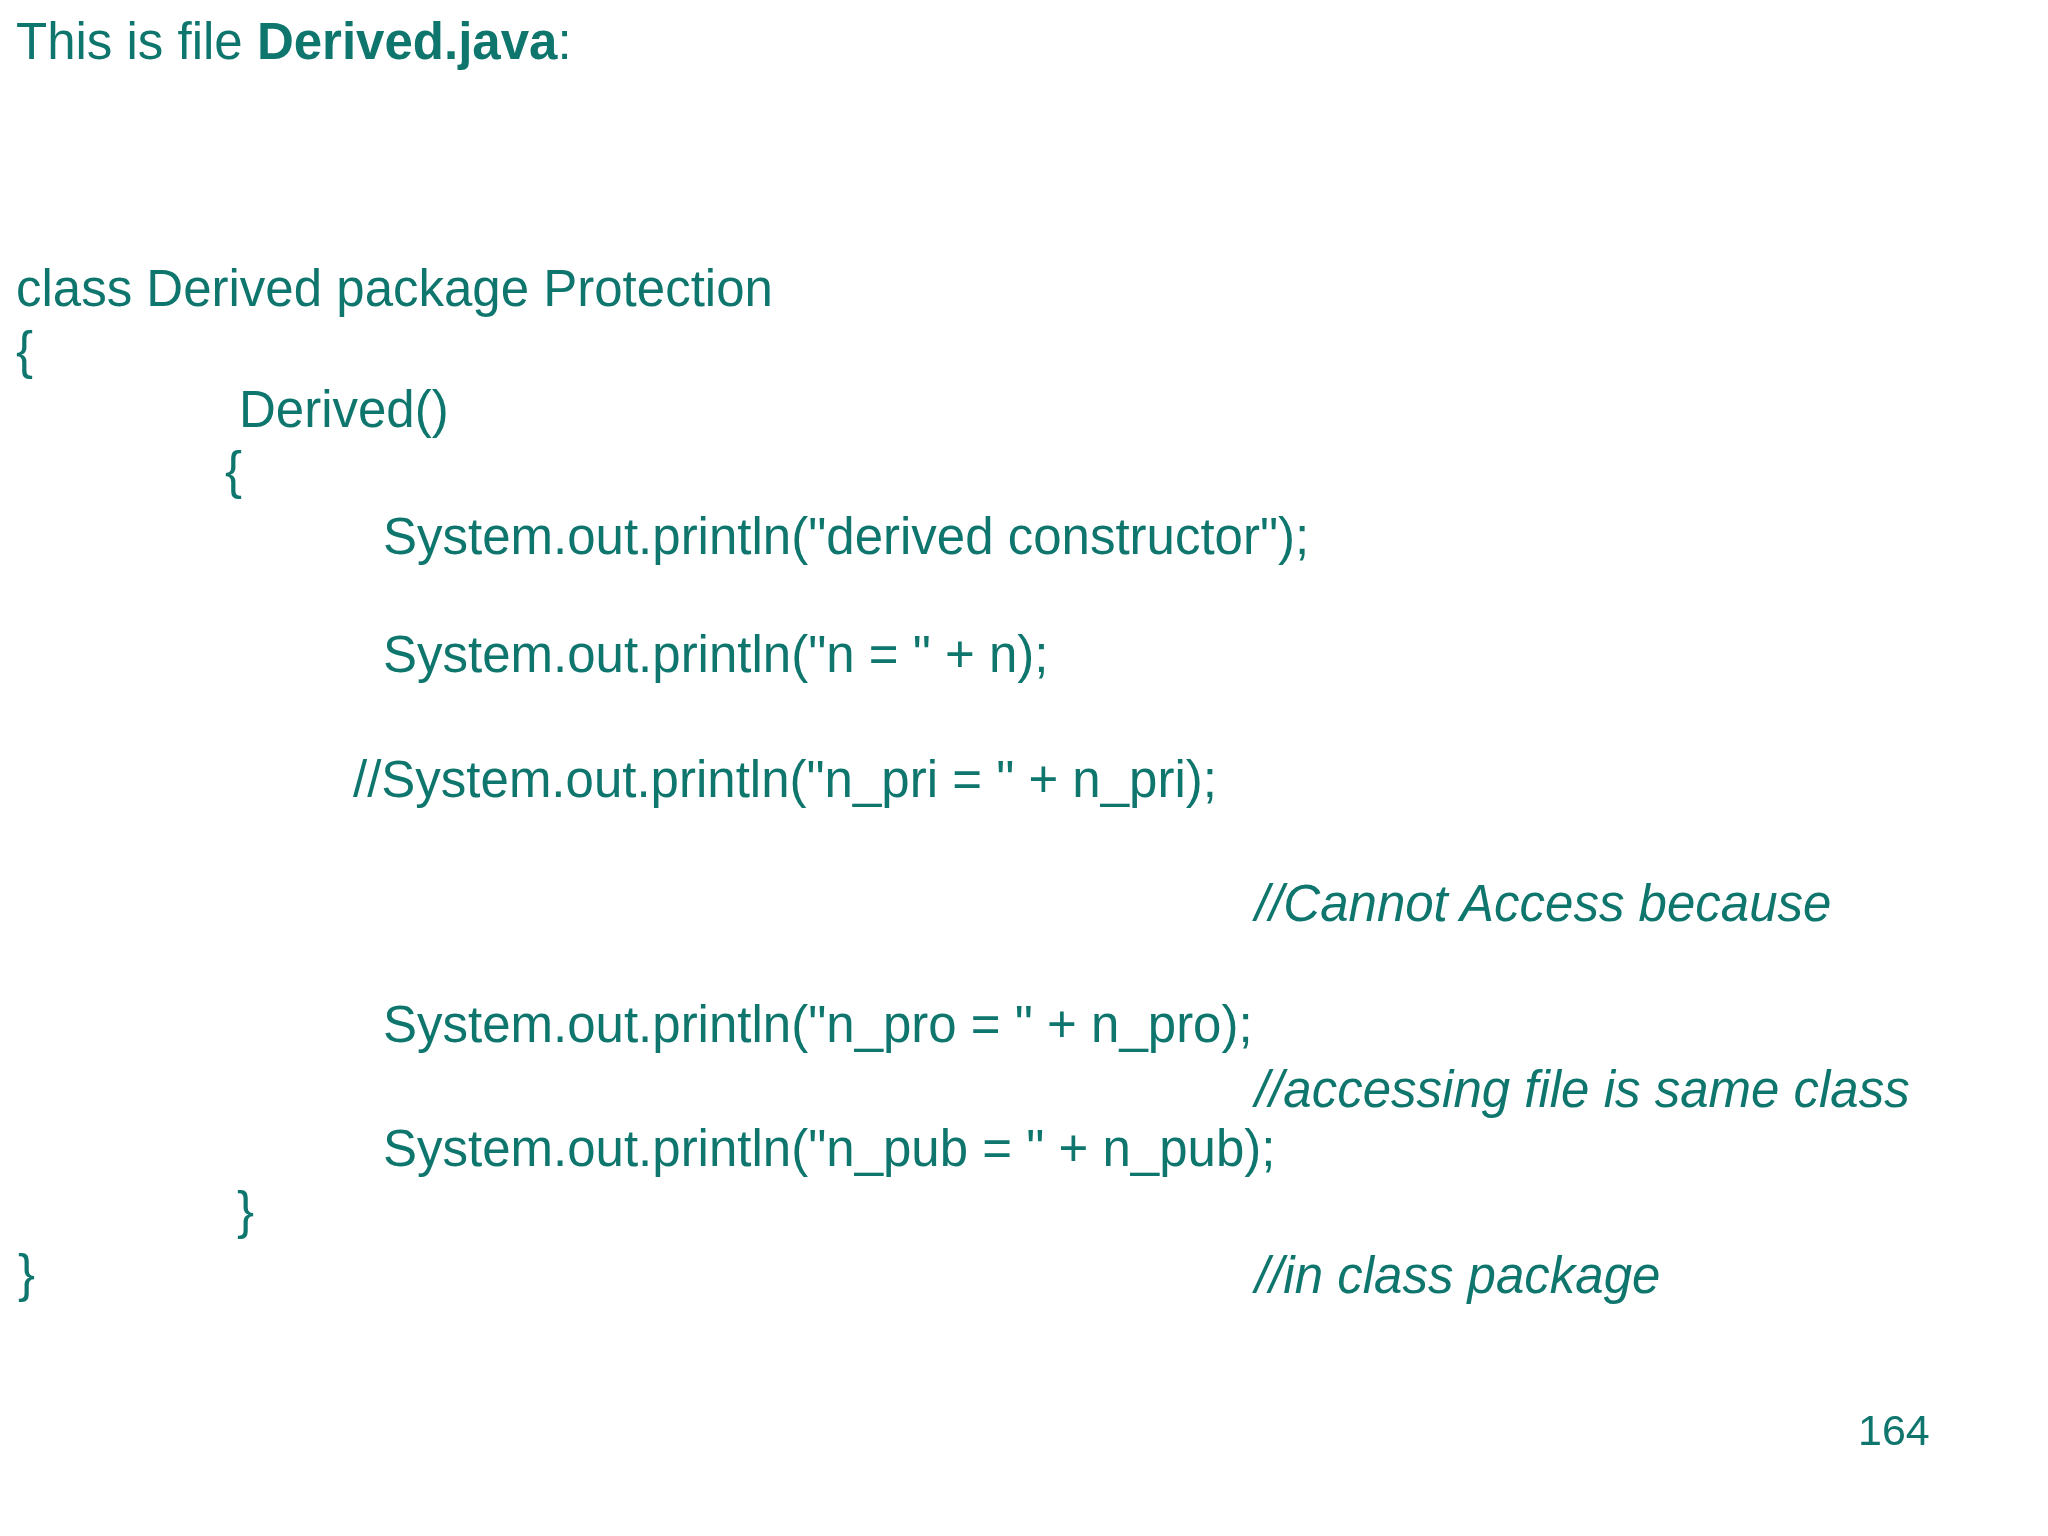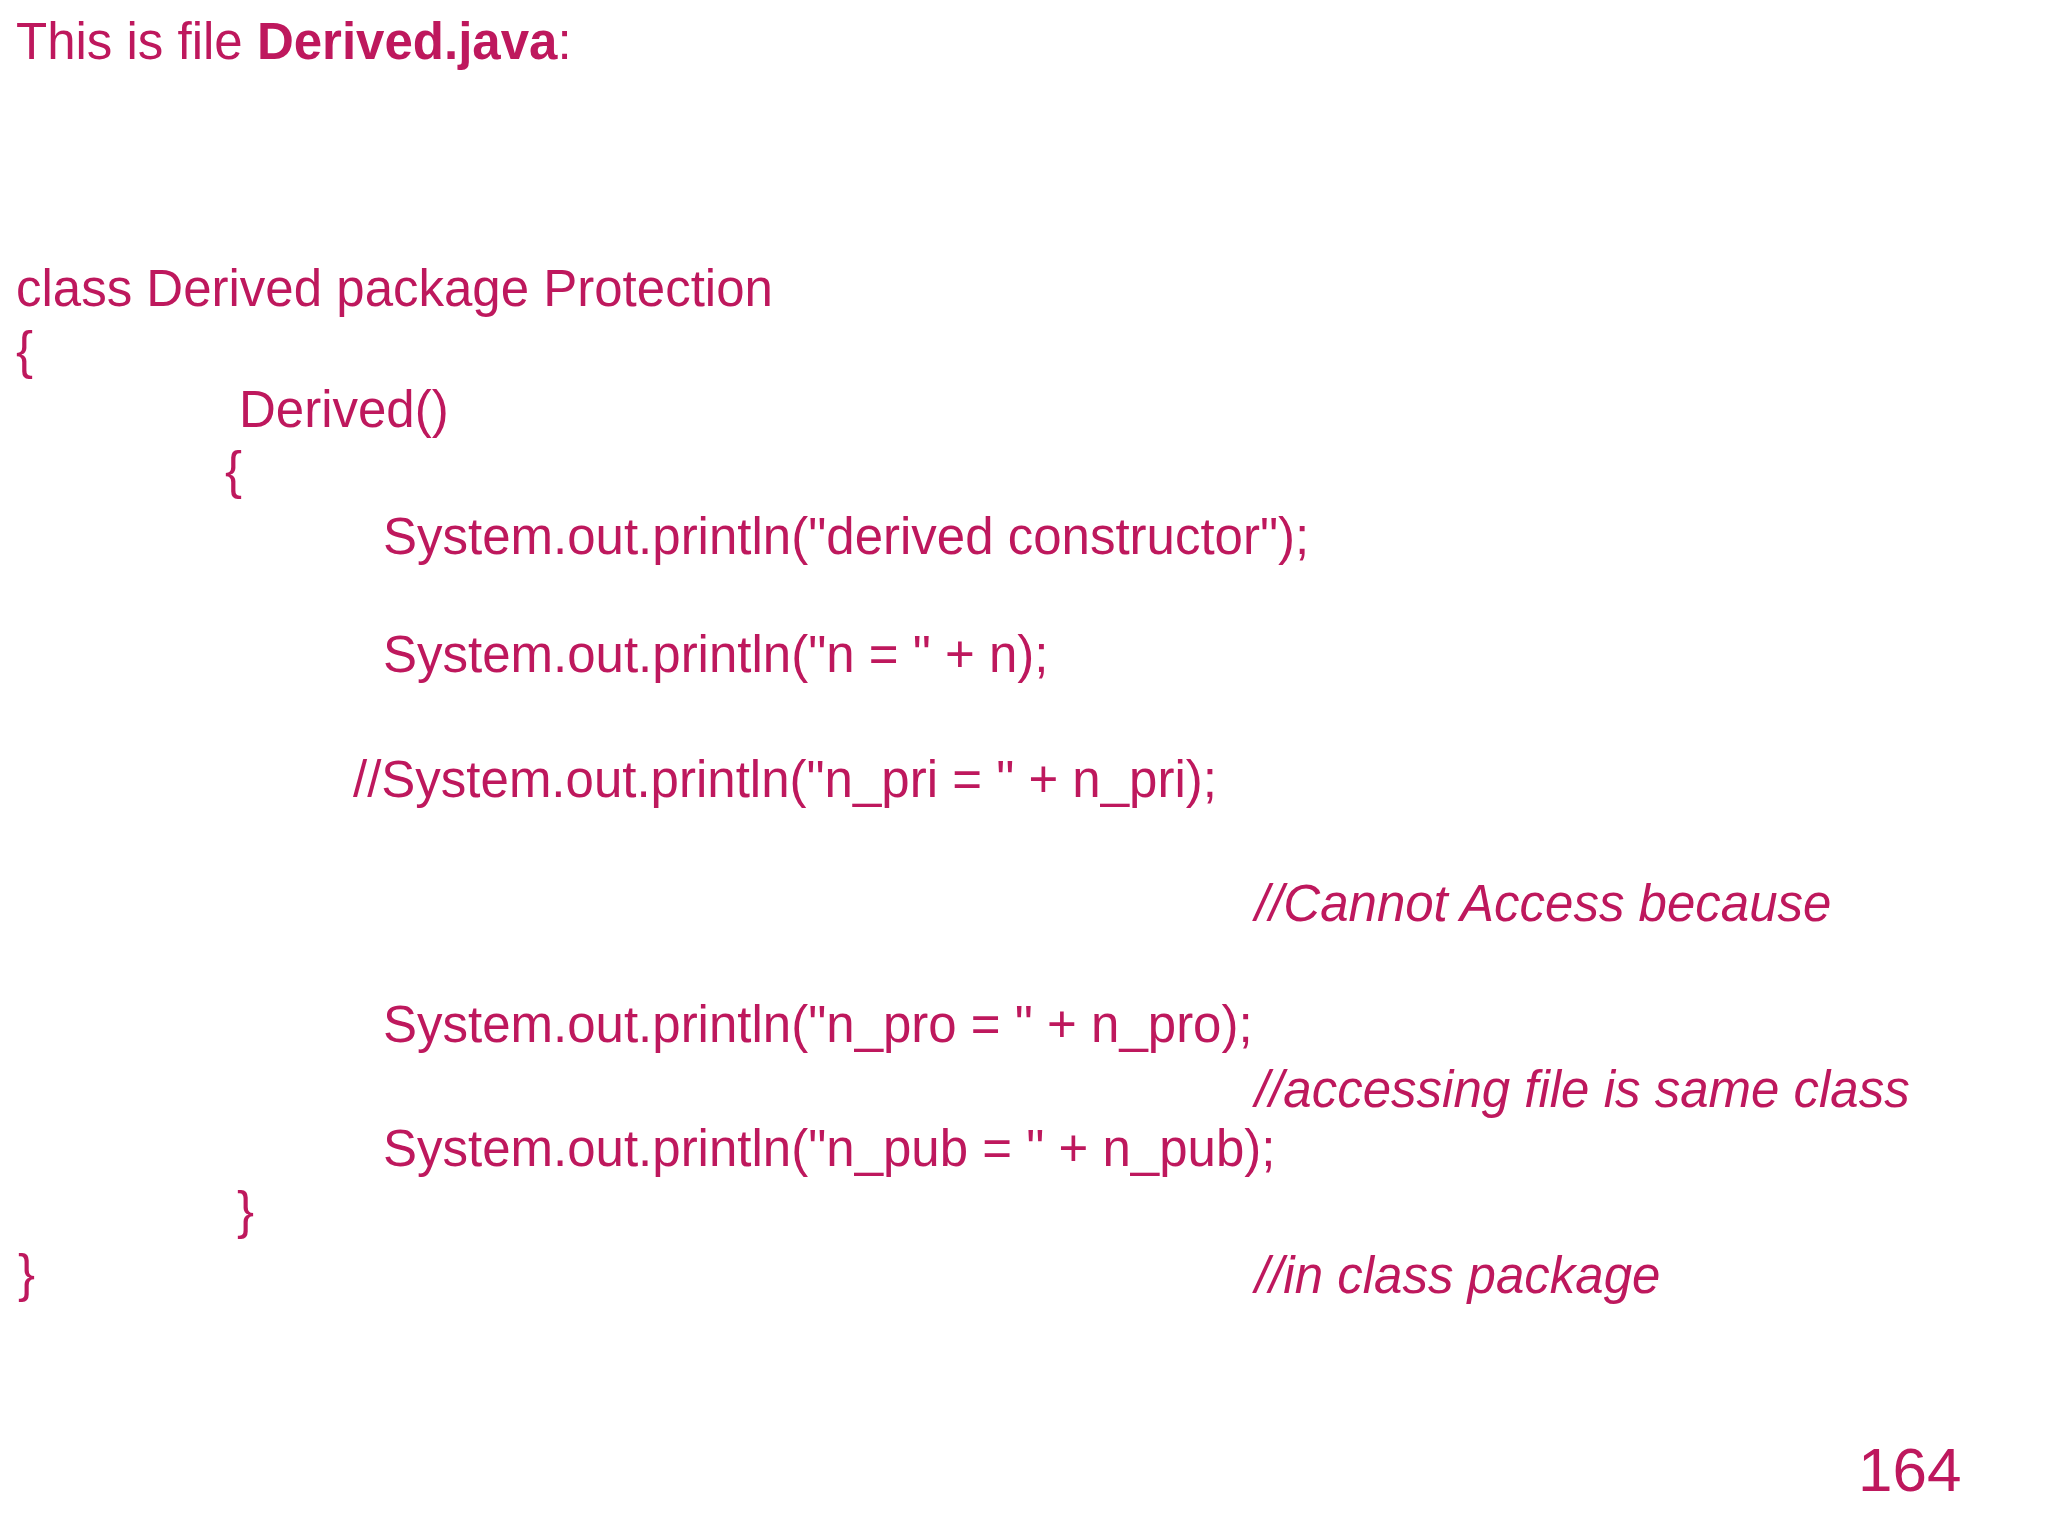--- a/index.html
+++ b/index.html
@@ -5,42 +5,41 @@
   html, body {
     margin: 0;
     padding: 0;
     background: #ffffff;
   }
   .slide {
     position: relative;
     width: 2048px;
     height: 1536px;
     background: #ffffff;
-    color: #be185d;
+    color: #0f766e;
     font-family: "Liberation Sans", sans-serif;
     font-size: 51px;
     line-height: 62px;
     white-space: pre;
     overflow: hidden;
   }
   .line {
     position: absolute;
   }
   .bold {
     font-weight: bold;
   }
   .comment-block {
     position: absolute;
     font-style: italic;
   }
   .page-number {
     position: absolute;
-    font-size: 62px;
+    font-size: 43px;
     line-height: 56px;
-    margin-top: 40px;
   }
 </style>
 </head>
 <body>
 
 <div class="slide">
 
   <div class="line" style="left:16px; top:11px;"><span>This is file </span><span class="bold">Derived.java</span><span>:</span></div>
 
 

